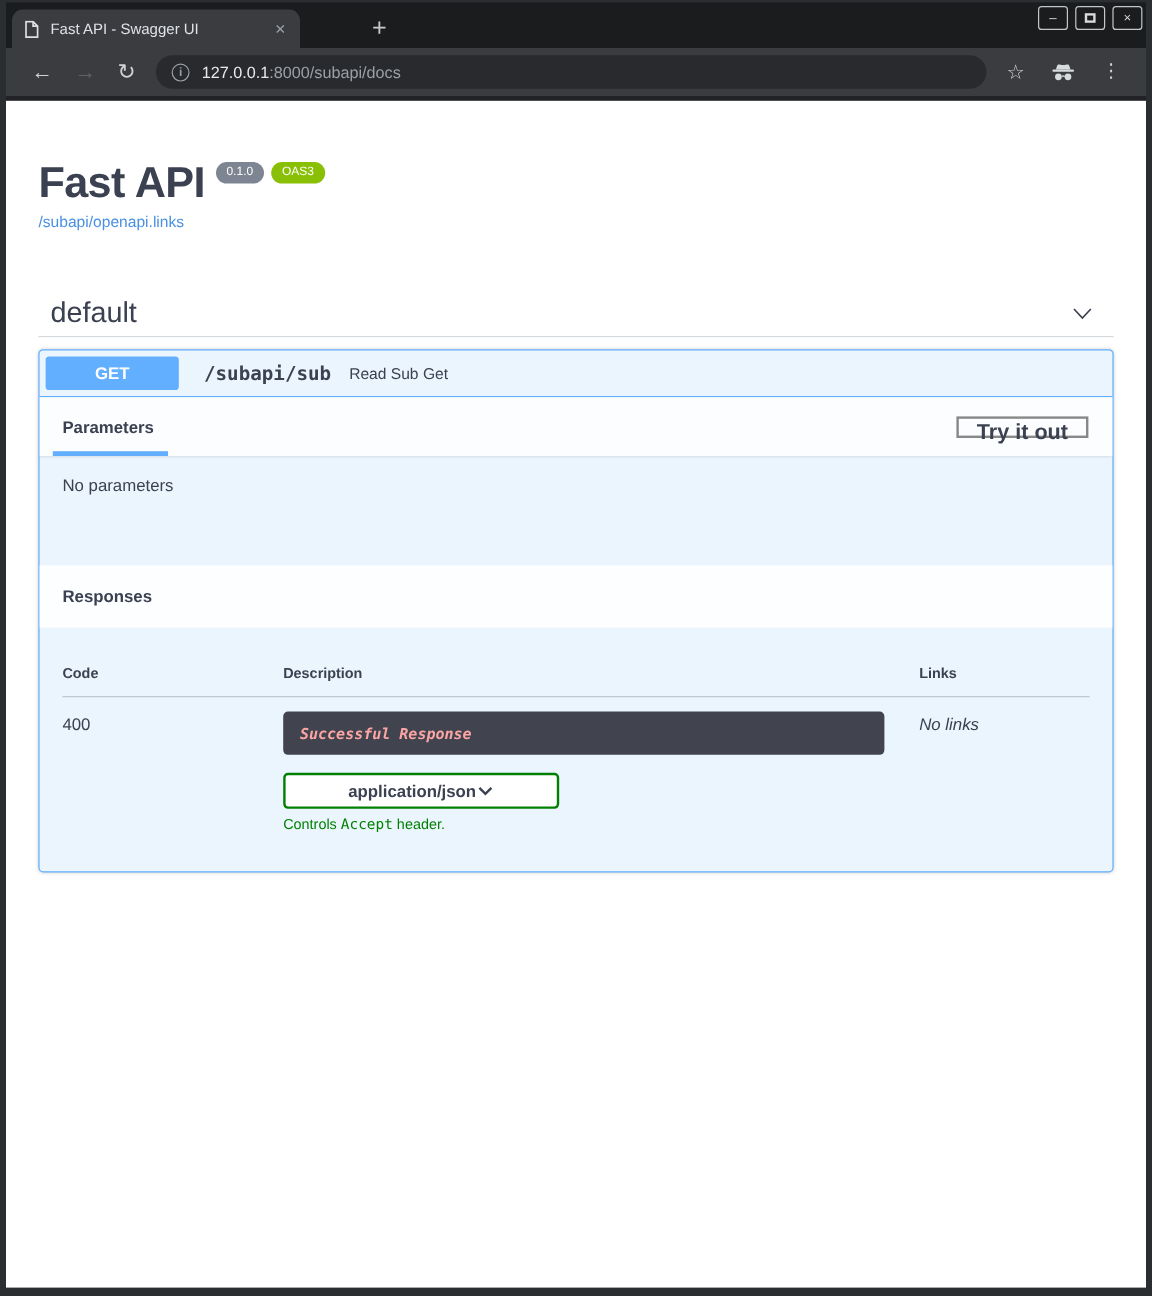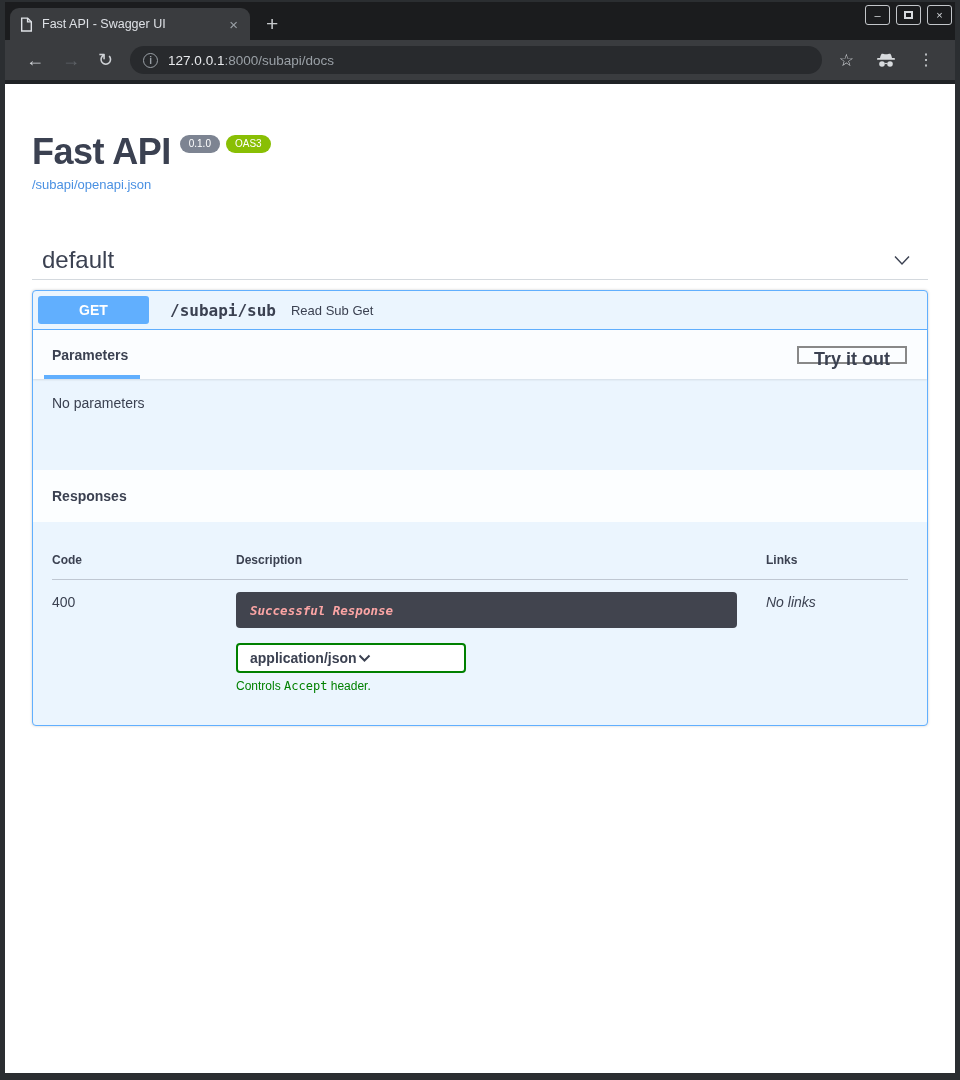--- a/index.html
+++ b/index.html
@@ -12,21 +12,21 @@
   
   .window {
     width:960px; height:1080px;
     padding:2px 5px 7px 5px;
     background:#2b2e31;
     display:flex; flex-direction:column;
   }
   
   .tab-bar {
     height:38px; background:#1b1c1e;
-    display:flex; align-items:flex-end; position:relative;
+    display:flex; align-items:flex-end; position:relative;gap:44px;
   }
   .tab {
     margin-left:5px; width:240px; height:32px;
     background:#3a3c3f; border-radius:9px 9px 0 0;
     display:flex; align-items:center; padding:0 10px; gap:9px;
     color:#dee1e6; font-size:12.5px;
   }
   .tab-title { flex:1; white-space:nowrap; overflow:hidden; }
   .tab-close { color:#9aa0a6; font-size:15px; line-height:1; padding:0 2px; }
   .new-tab {
@@ -144,21 +144,21 @@
   .desc-box {
     width:501px; height:36px;
     background:var(--response-dark); border-radius:4px;
     color:#fca5a5; display:flex; align-items:center; padding-left:14px;
     font-family:"DejaVu Sans Mono", monospace;
     font-style:italic; font-weight:600; font-size:12.5px;
   }
   .media-select {
     margin-top:15px; width:230px; height:30px;
     background:#fff; border:2px solid var(--accept-green); border-radius:4px;
-    display:flex; align-items:center; justify-content:flex-start;
+    display:flex; align-items:center; justify-content:center;
     padding:0 12px; font-weight:700; font-size:14px; cursor:pointer;
   }
   .accept-note { margin-top:6px; font-size:12px; color:var(--accept-green); }
   .accept-note .code-font { font-family:"DejaVu Sans Mono", monospace; }
   svg { display:block; }
 </style>
 </head>
 <body>
 
 <div class="window">
@@ -211,21 +211,21 @@
   <div class="page">
     <div class="swagger">
 
       <div class="info-title-row">
         <span class="api-title">Fast API</span>
         <span class="badges">
           <span class="badge badge-version">0.1.0</span>
           <span class="badge badge-oas">OAS3</span>
         </span>
       </div>
-      <a class="spec-link" href="#">/subapi/openapi.json</a>
+      <a class="spec-link" href="#">/subapi/openapi.links</a>
 
       <div class="tag-row">
         <span class="tag-name">default</span>
         <span>
           <svg width="24" height="22" viewBox="0 0 24 22">
             <path d="M5 7.5 L12 15 L19 7.5" fill="none" stroke="#3b4151" stroke-width="1.4"></path>
           </svg>
         </span>
       </div>
 

